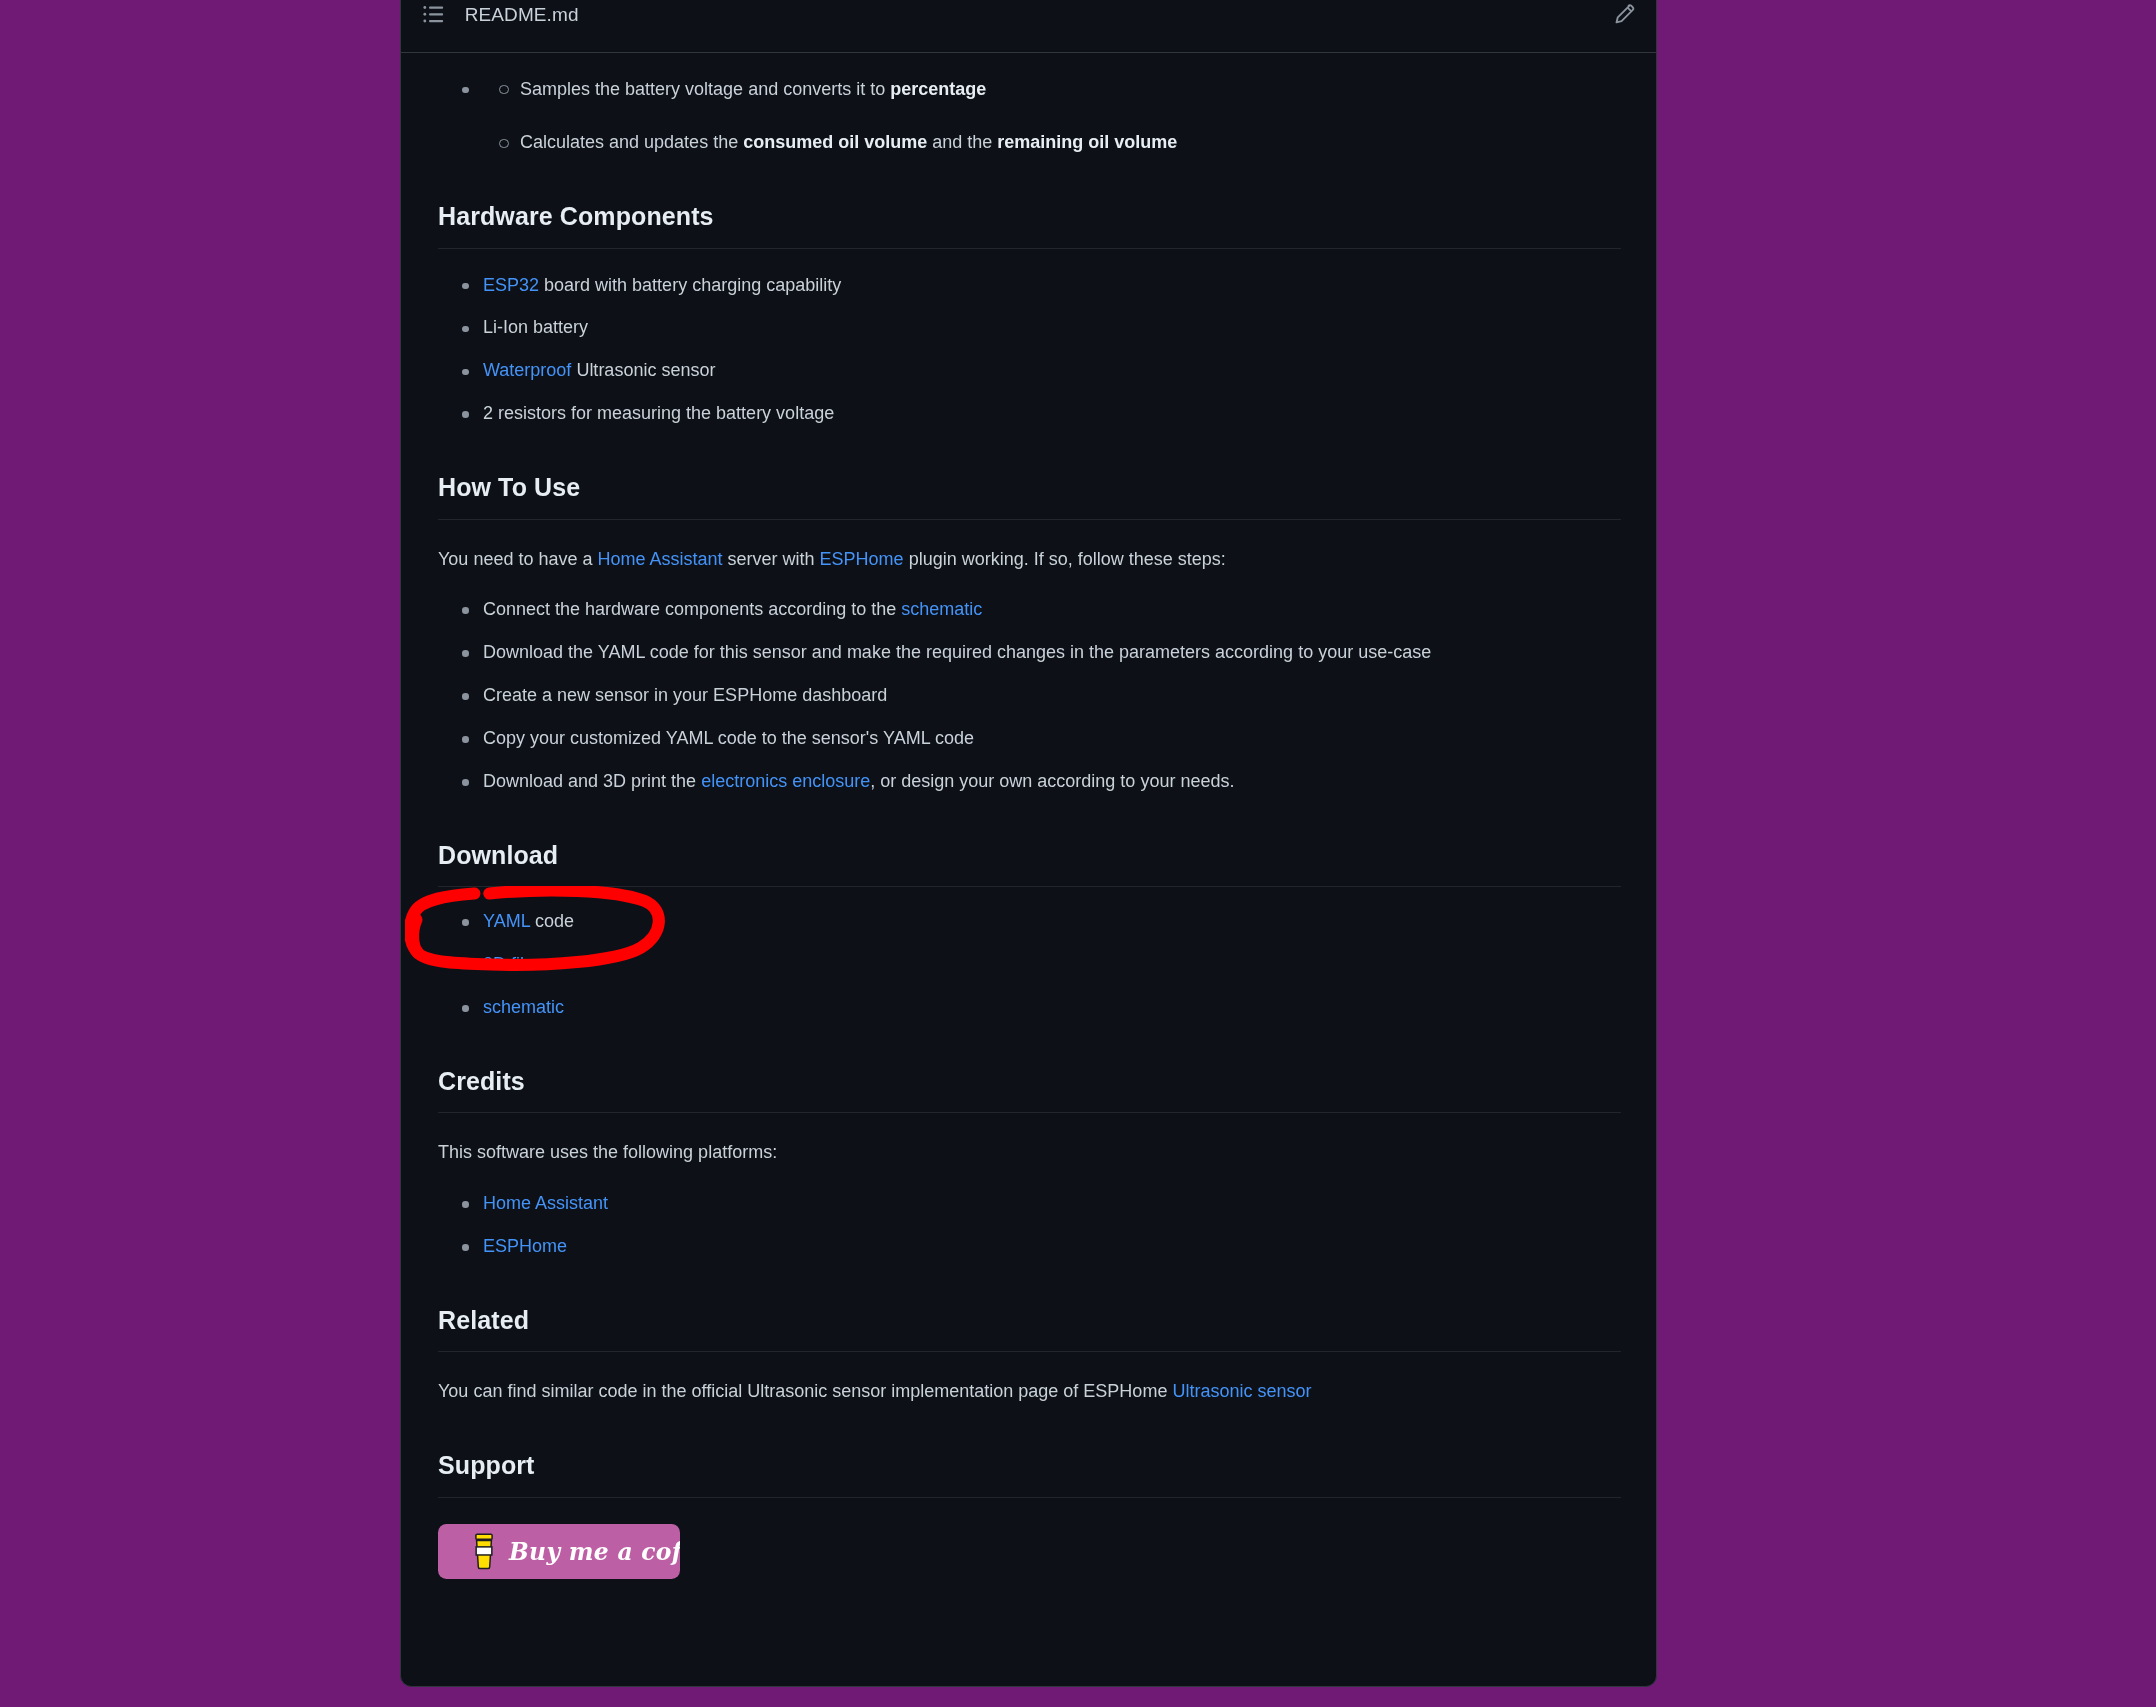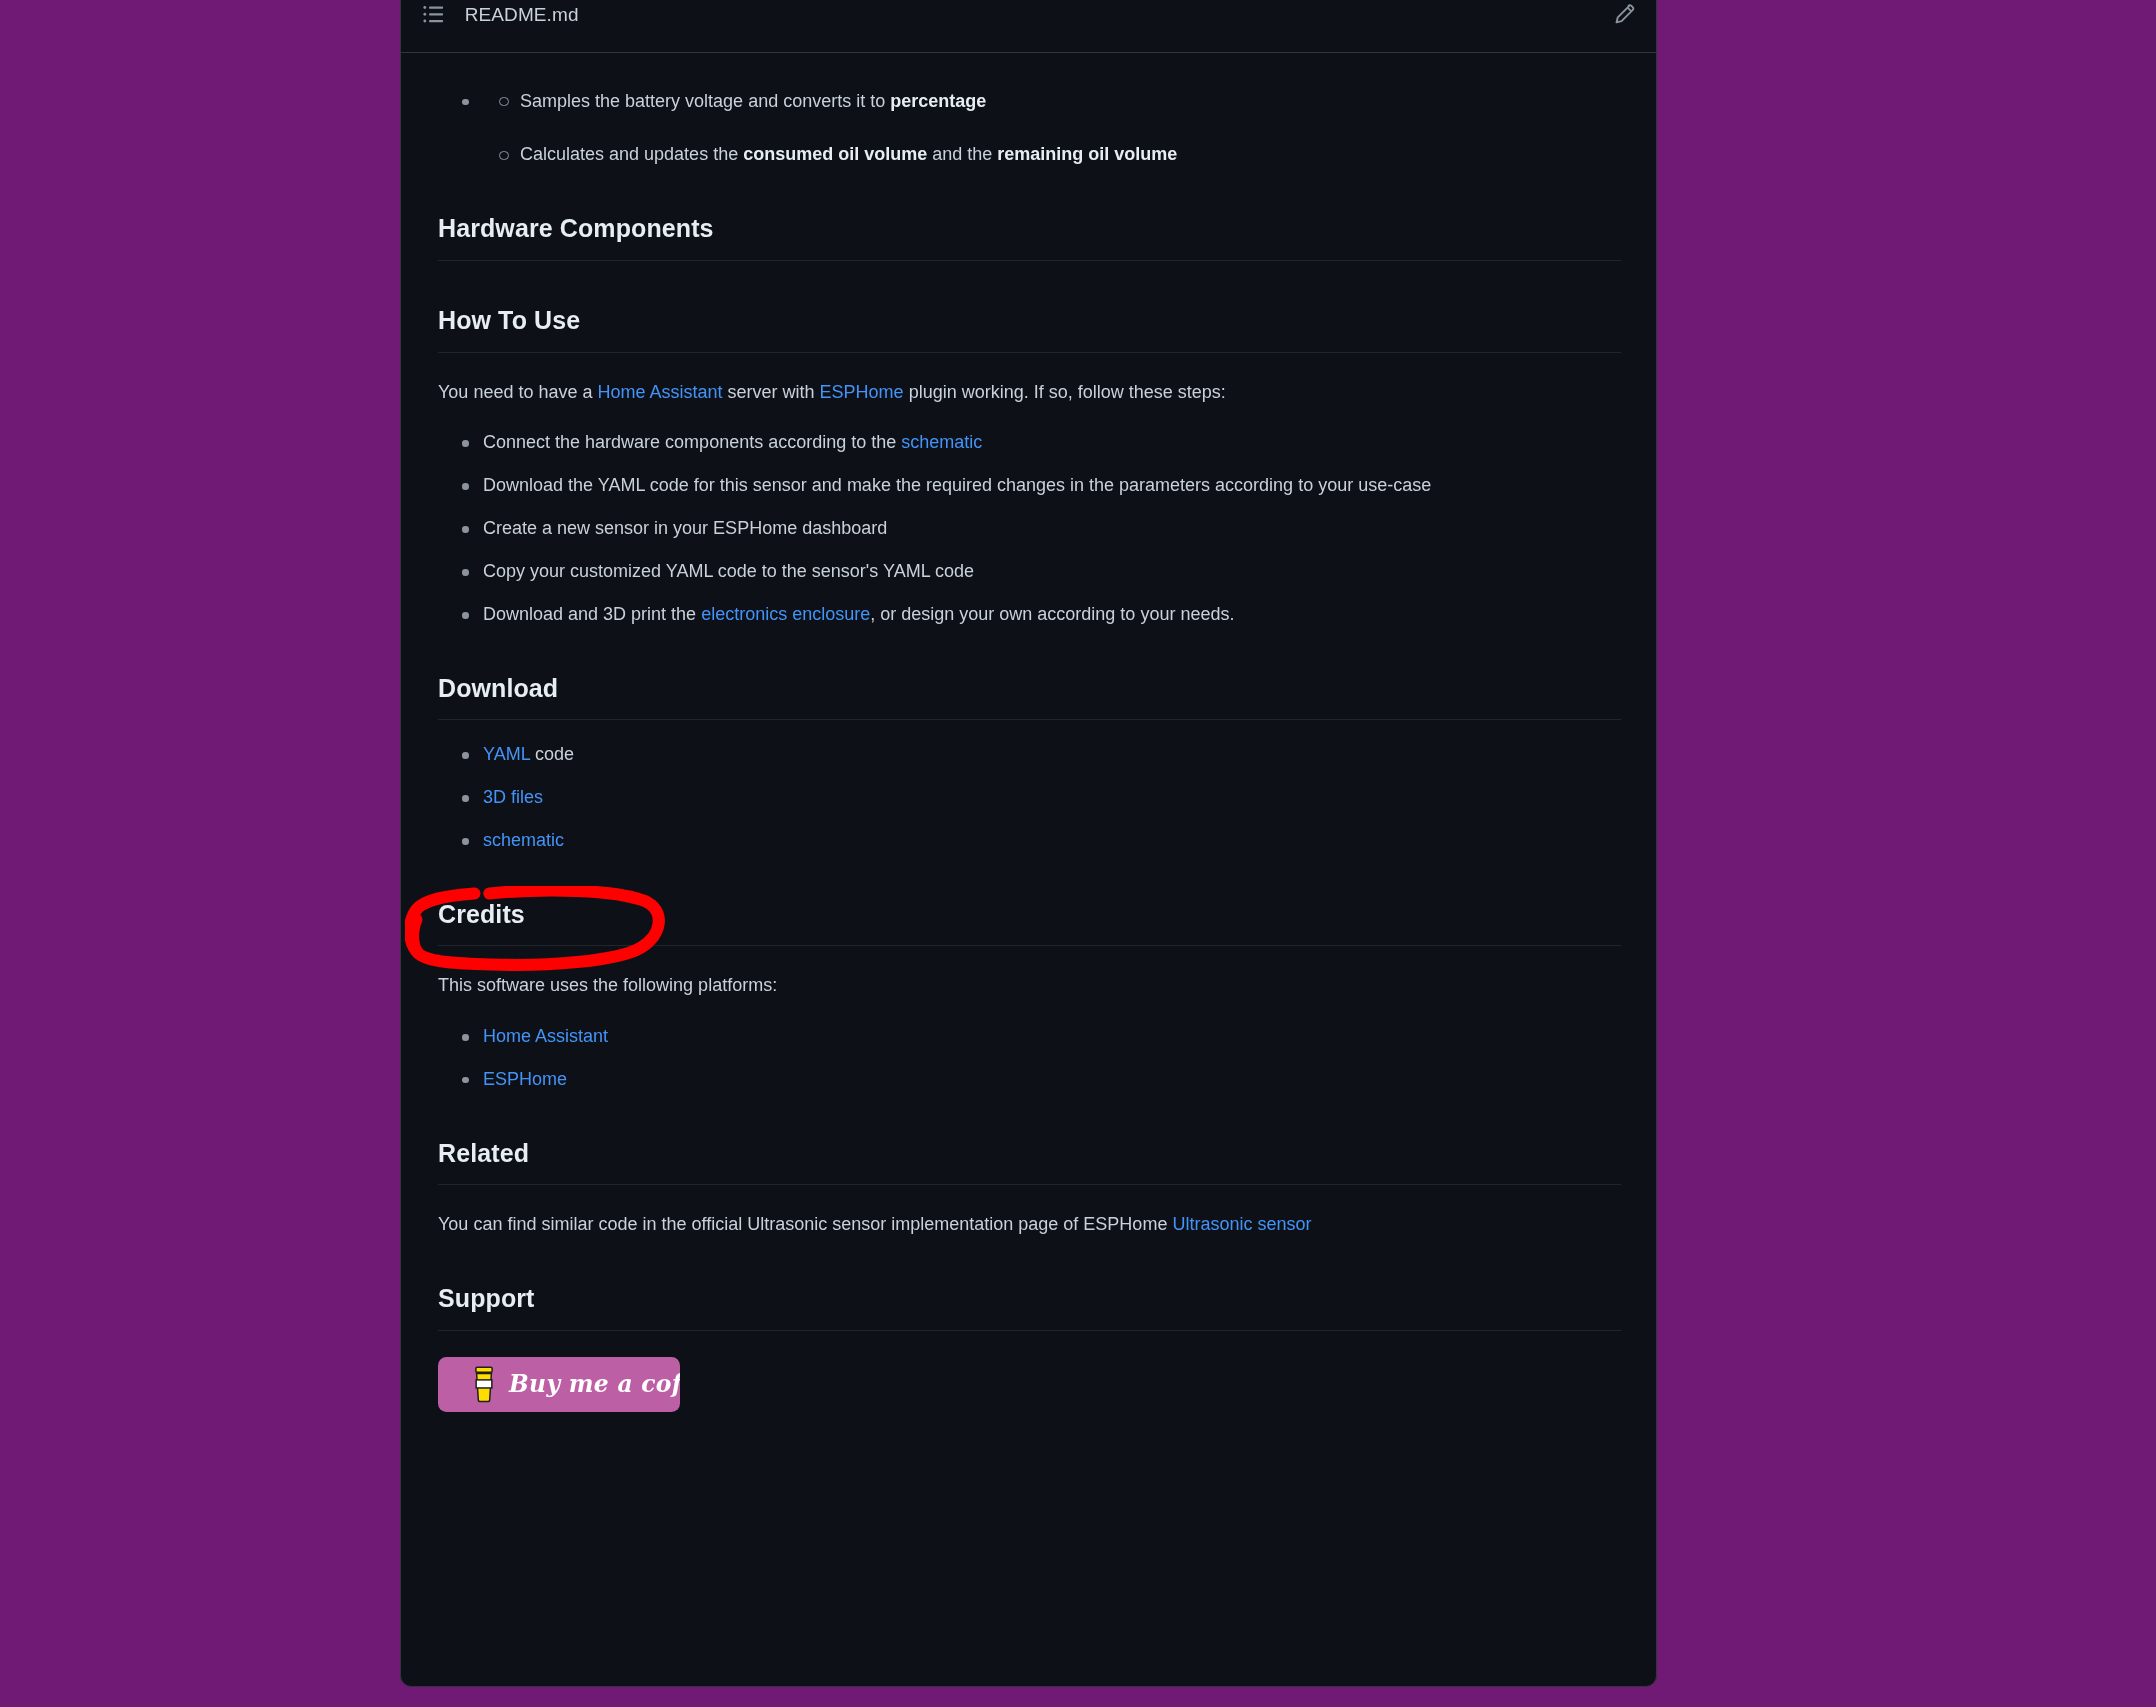--- a/index.html
+++ b/index.html
@@ -66,21 +66,21 @@
   .pencil-icon {
     width: 22.5px; height: 22.5px;
     display: block;
     cursor: pointer;
   }
 
   
   .md-body {
     position: absolute;
     left: 0;
-    top: 88px;
+    top: 76px;
     width: 1257px;
     padding: 0 37px 0 37px;
     color: #c9d1d9;
     font-size: 18px;
     line-height: 1.55;
   }
 
   .md-body a { color: #4493f8; text-decoration: none; }
   .md-body strong { color: #e6edf3; font-weight: 700; }
 
@@ -231,20 +231,34 @@
             </li>
             <li>
               <span>Calculates and updates the </span><strong>consumed oil volume</strong><span> and the </span><strong>remaining oil volume</strong>
             </li>
           </ul>
         </li>
       </ul>
 
       
       <h2 class="md-h2">Hardware Components</h2>
+      <ul class="md-ul">
+        <li>
+          <a href="#">ESP32</a><span> board with battery charging capability</span>
+        </li>
+        <li>
+          <span>Li-Ion battery</span>
+        </li>
+        <li>
+          <a href="#">Waterproof</a><span> Ultrasonic sensor</span>
+        </li>
+        <li>
+          <span>2 resistors for measuring the battery voltage</span>
+        </li>
+      </ul>
 
       
       <h2 class="md-h2">How To Use</h2>
       <p class="md-p">
         <span>You need to have a </span><a href="#">Home Assistant</a><span> server with </span><a href="#">ESPHome</a><span> plugin working. If so, follow these steps:</span>
       </p>
       <ul class="md-ul">
         <li>
           <span>Connect the hardware components according to the </span><a href="#">schematic</a>
         </li>

